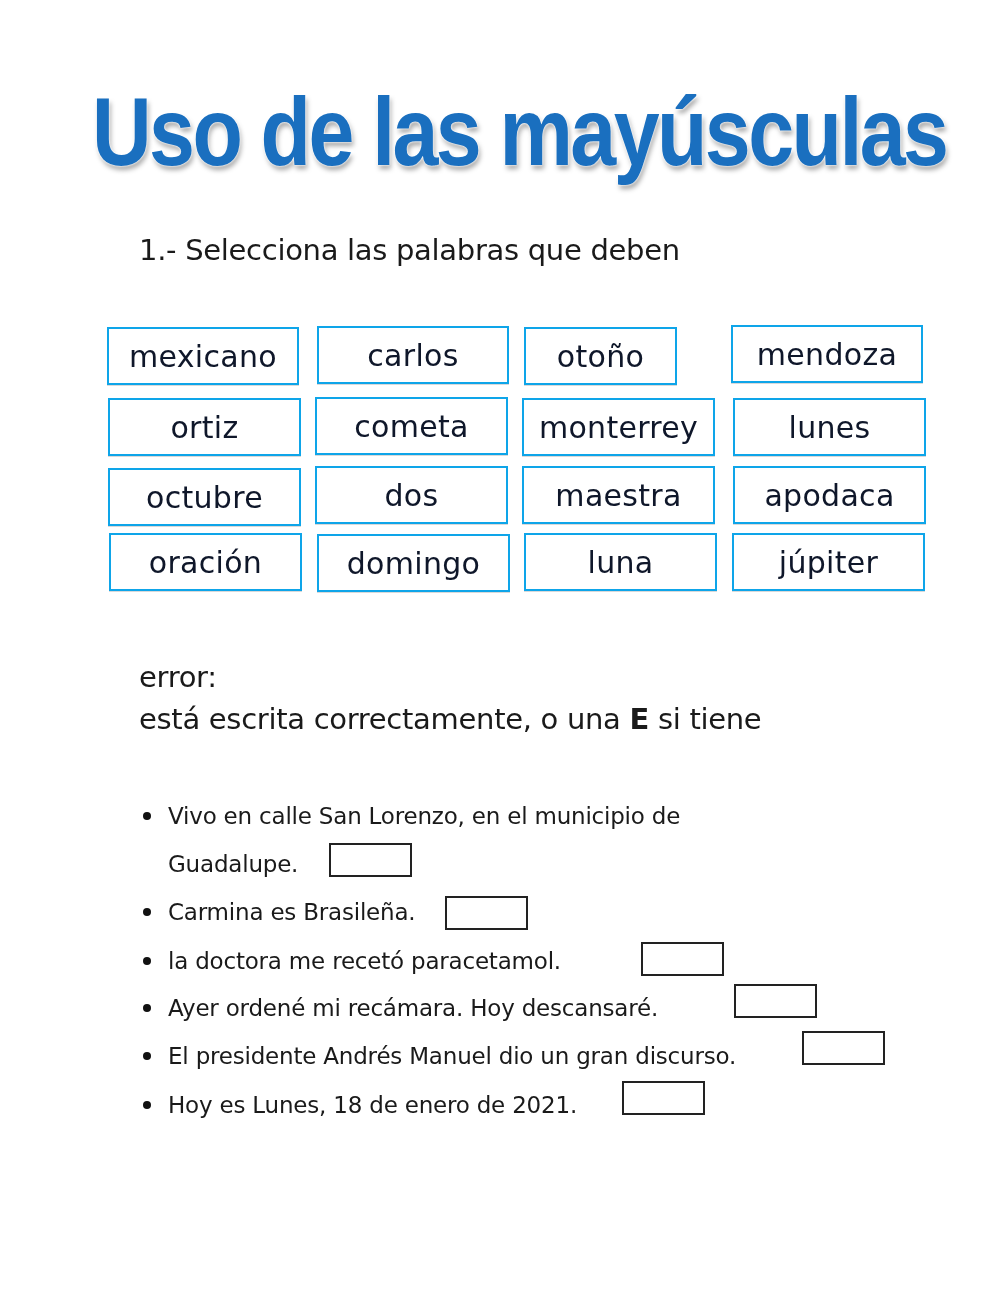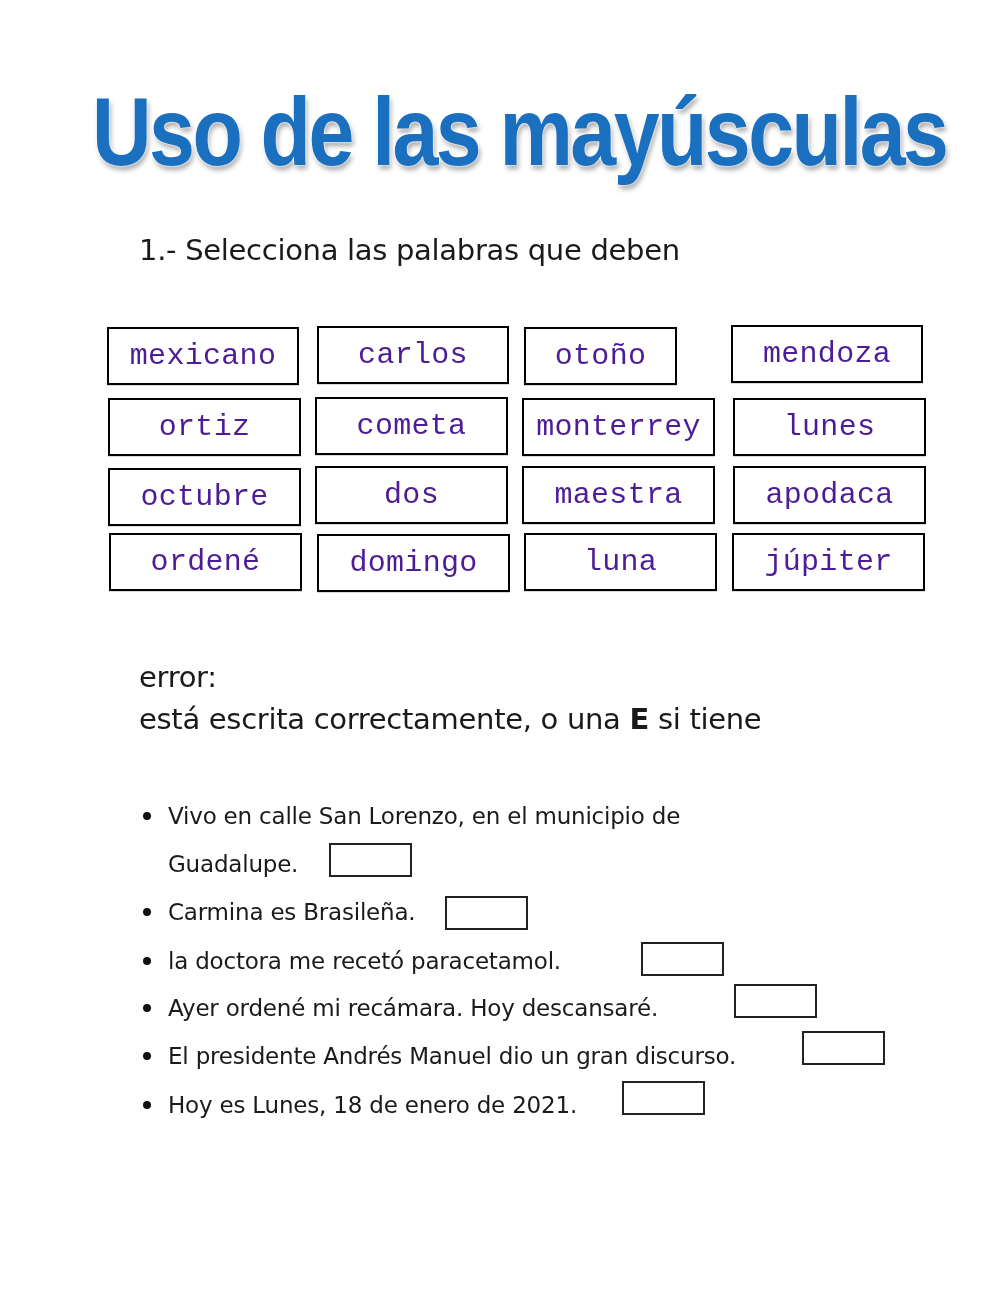--- a/index.html
+++ b/index.html
@@ -46,30 +46,29 @@
       letter-spacing: -0.3px;
     }
     .word-grid {
       position: absolute;
       left: 0;
       top: 0;
     }
     .word-box {
       position: absolute;
       box-sizing: border-box;
-      border: 2px solid #000000;
+      border: 2px solid #0ea5e9;
       background: #fff;
       font-size: 30px;
       display: flex;
       align-items: center;
       justify-content: center;
       letter-spacing: 0.3px;
-      color: #4c1d95;
+      color: #0f172a;
       box-shadow: 0 1px 0 rgba(0,0,0,0.15);
-      font-family: Liberation Mono, monospace;
     }
     .q2 {
       position: absolute;
       left: 139px;
       top: 656px;
       width: 740px;
       font-size: 29px;
       line-height: 42px;
       letter-spacing: -0.3px;
     }
@@ -124,21 +123,21 @@
   <div class="word-box" style="left:108px;top:398px;width:193px;height:58px;">ortiz</div>
   <div class="word-box" style="left:315px;top:397px;width:193px;height:58px;">cometa</div>
   <div class="word-box" style="left:522px;top:398px;width:193px;height:58px;">monterrey</div>
   <div class="word-box" style="left:733px;top:398px;width:193px;height:58px;">lunes</div>
 
   <div class="word-box" style="left:108px;top:468px;width:193px;height:58px;">octubre</div>
   <div class="word-box" style="left:315px;top:466px;width:193px;height:58px;">dos</div>
   <div class="word-box" style="left:522px;top:466px;width:193px;height:58px;">maestra</div>
   <div class="word-box" style="left:733px;top:466px;width:193px;height:58px;">apodaca</div>
 
-  <div class="word-box" style="left:109px;top:533px;width:193px;height:58px;">ordené</div>
+  <div class="word-box" style="left:109px;top:533px;width:193px;height:58px;">oración</div>
   <div class="word-box" style="left:317px;top:534px;width:193px;height:58px;">domingo</div>
   <div class="word-box" style="left:524px;top:533px;width:193px;height:58px;">luna</div>
   <div class="word-box" style="left:732px;top:533px;width:193px;height:58px;text-align:center;">júpiter</div>
 </div>
 
 <div class="q2">
   <div>error:</div>
   <div><span>está escrita correctamente, o una </span><b>E</b><span> si tiene</span></div>
 </div>
 

